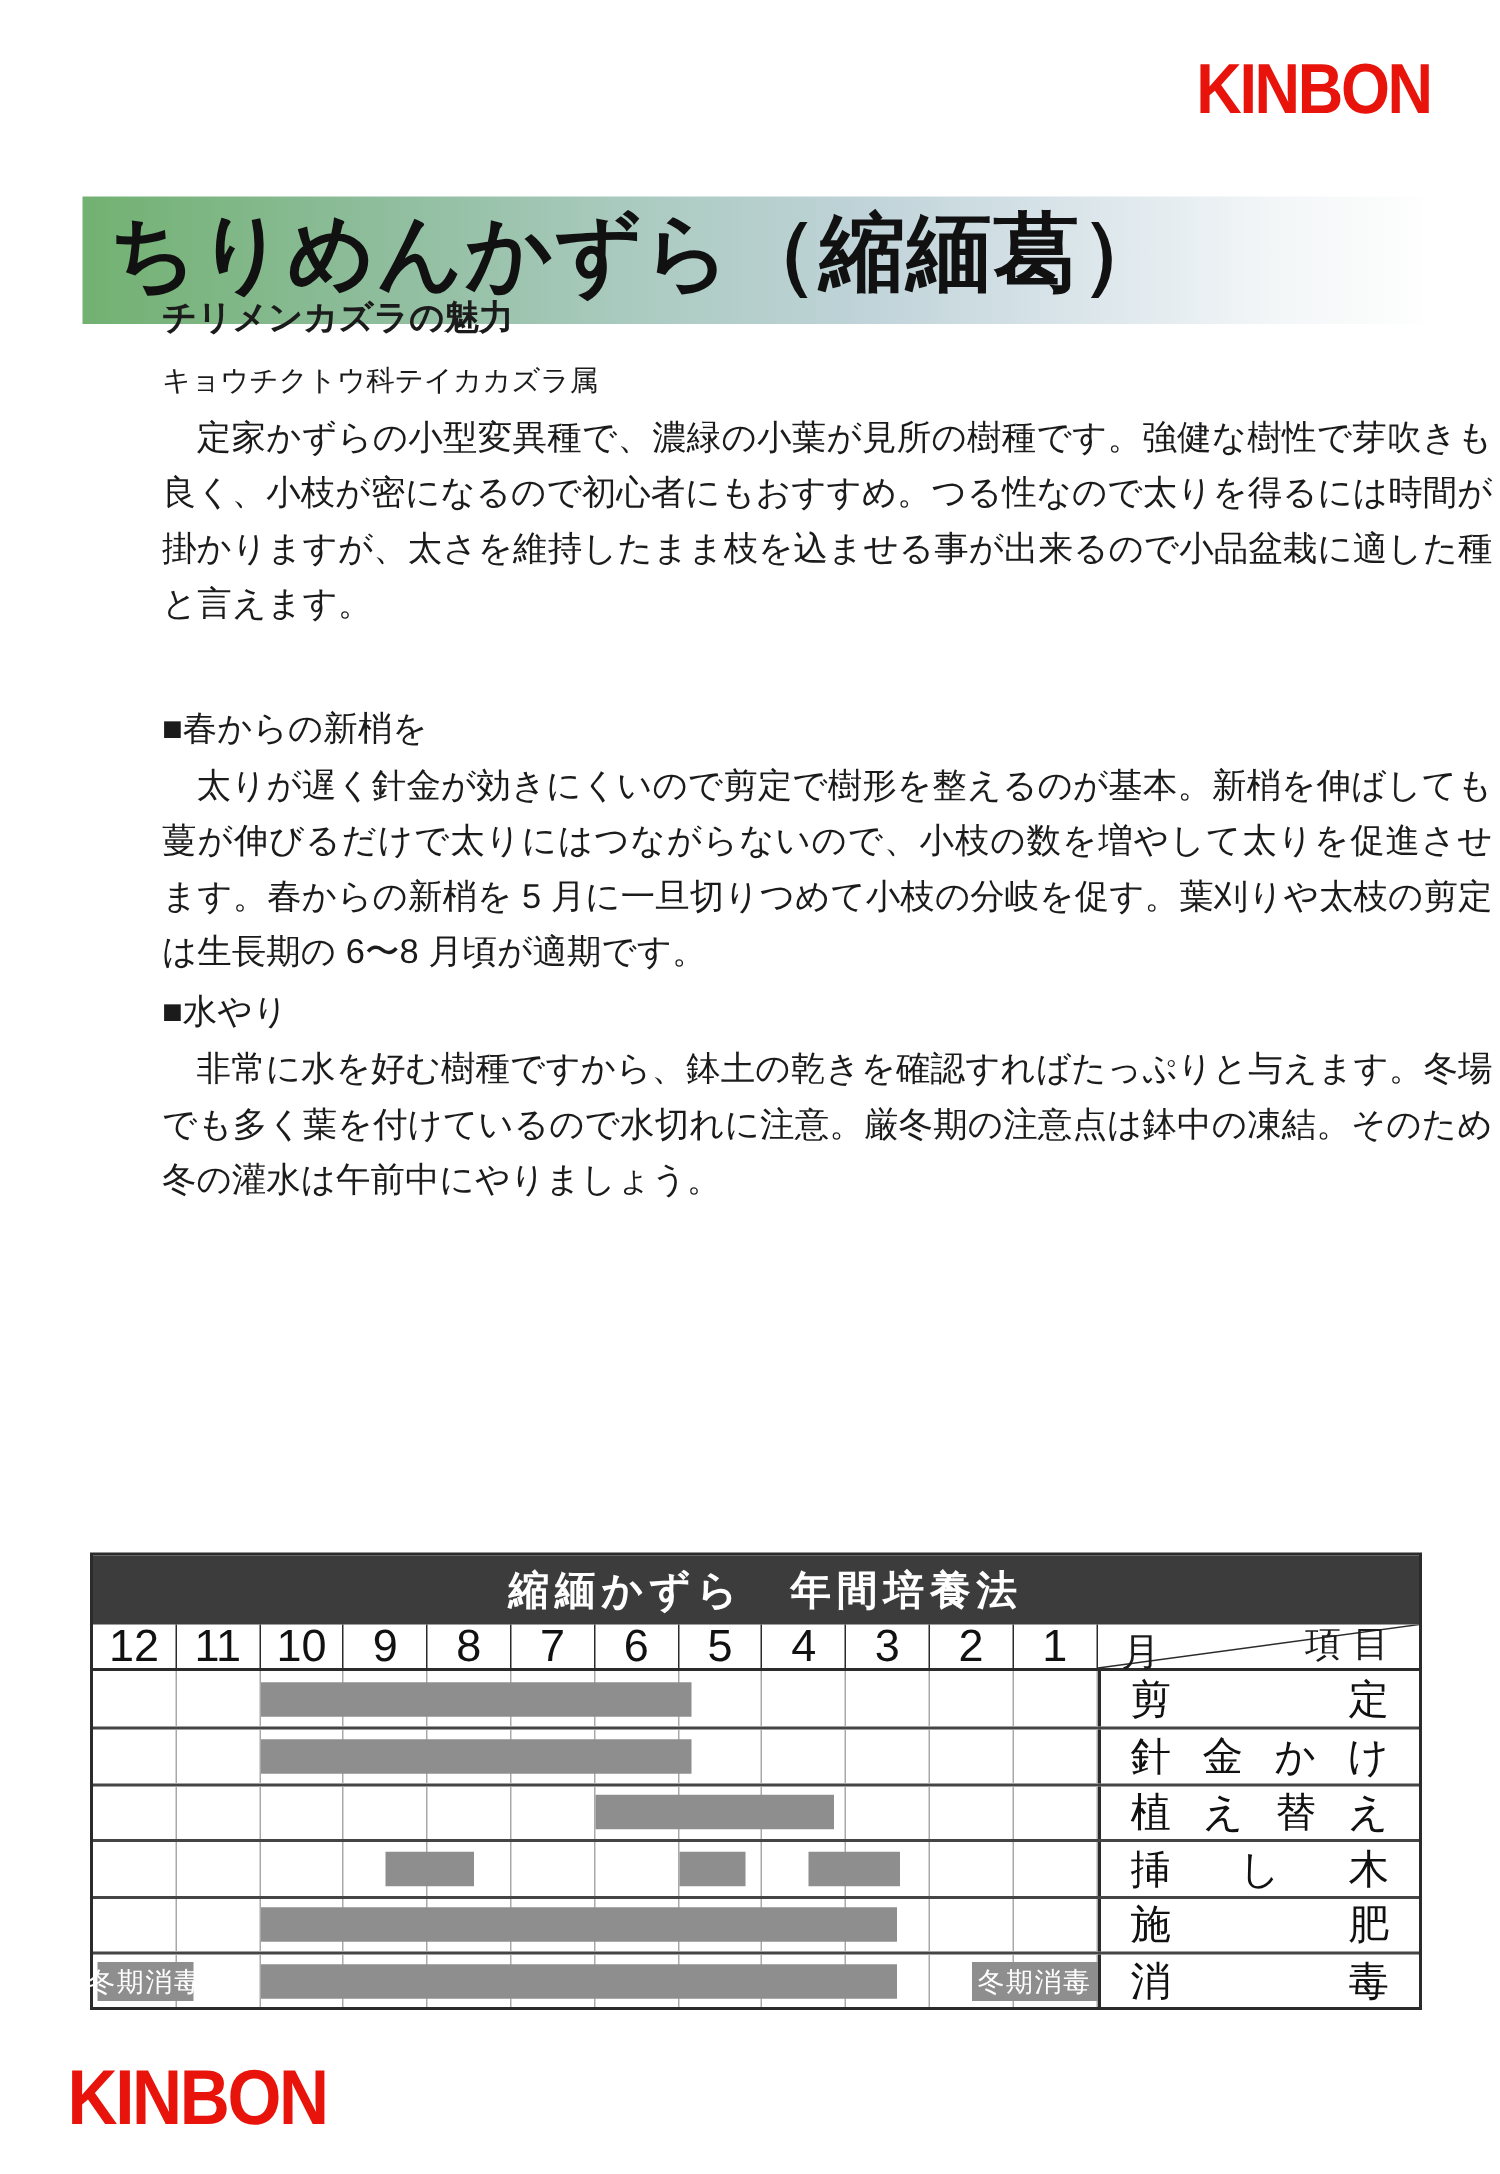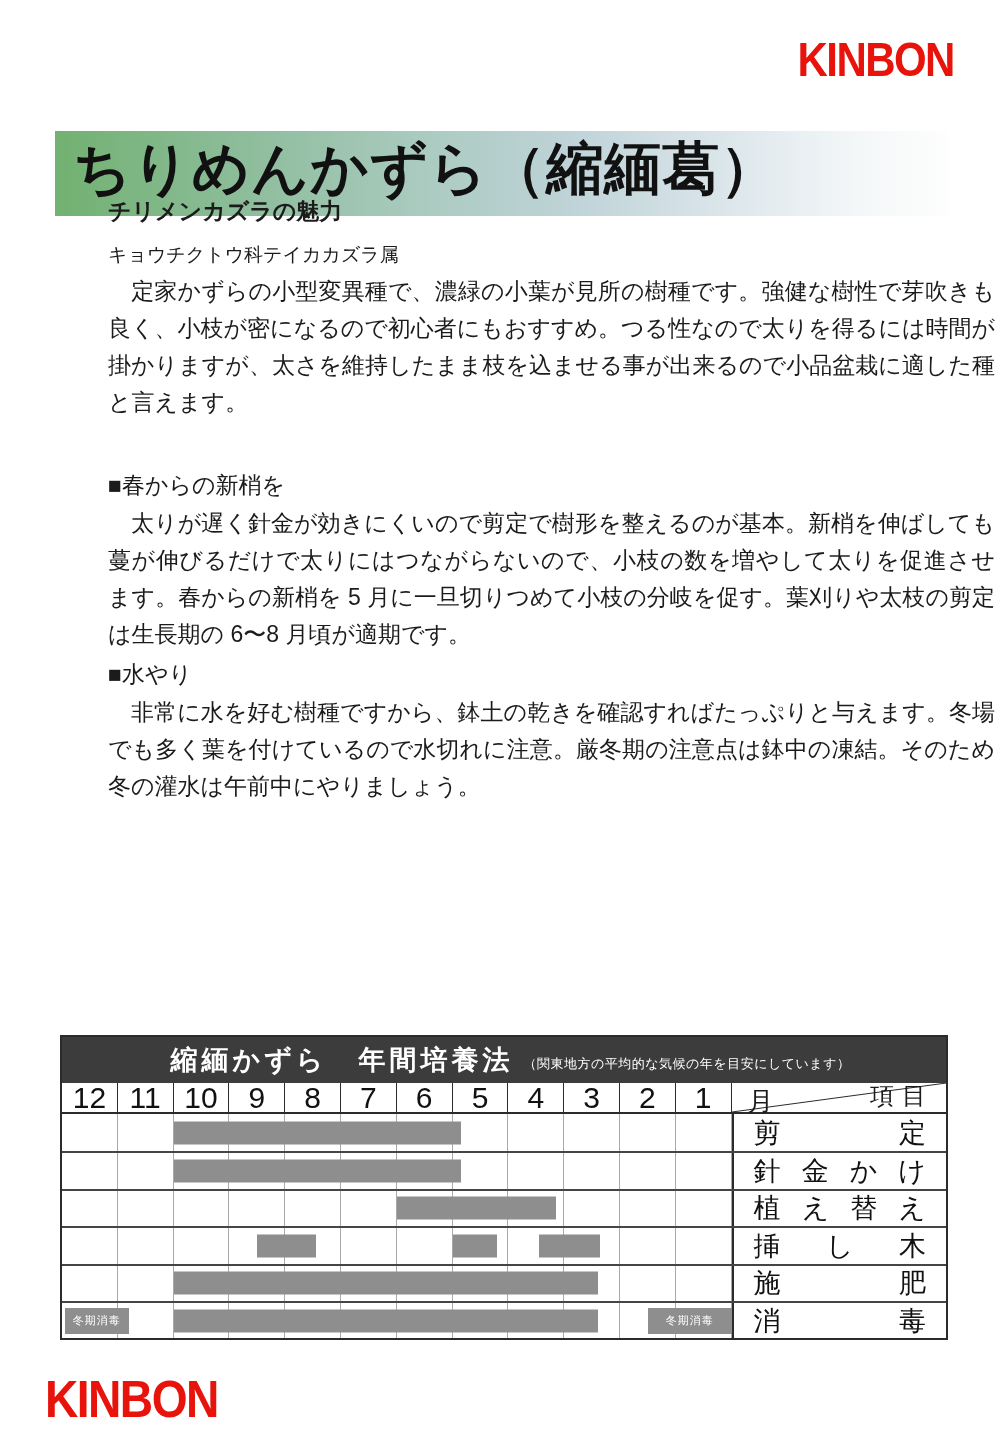--- a/index.html
+++ b/index.html
@@ -60,21 +60,21 @@
   .chart-row { display:flex; height:37.4px; border-top:2px solid #454545; }
   .chart-row:first-child { border-top:none; }
   .bar-area { position:relative; width:669.6px; flex:0 0 669.6px; display:flex; }
   .grid-cell { width:55.8px; flex:0 0 55.8px; border-right:1px solid #a9a9a9; height:100%; }
   .bar {
     position:absolute; top:50%; transform:translateY(-50%);
     height:23px; background:#8e8e8e;
   }
   .bar.labeled {
     height:26px; display:flex; align-items:center; justify-content:center;
-    color:#fff; font-size:11px; letter-spacing:1px; white-space:nowrap;
+    color:#fff; font-size:18px; letter-spacing:1px; white-space:nowrap;
   }
   .row-label {
     flex:1 1 auto; border-left:2px solid #2b2b2b;
     display:flex; align-items:center; justify-content:space-between;
     padding:0 20px; font-size:27px; font-family:"Liberation Serif", serif; color:#111;
   }
 </style>
 </head>
 <body>
 
@@ -102,21 +102,20 @@
 
       <p class="subhead">■水やり</p>
       <p class="bodytext">　非常に水を好む樹種ですから、鉢土の乾きを確認すればたっぷりと与えます。冬場でも多く葉を付けているので水切れに注意。厳冬期の注意点は鉢中の凍結。そのため冬の灌水は午前中にやりましょう。</p>
     </div>
 
   </div>
 
   <div class="chart">
     <div class="chart-band">
       <span class="t1">縮緬かずら　年間培養法</span>
-      <span class="t2">（関東地方の平均的な気候の年を目安にしています）</span>
     </div>
     <div class="month-row">
 
     <div class="month-cell">12</div>
         <div class="month-cell">11</div>
         <div class="month-cell">10</div>
         <div class="month-cell">9</div>
         <div class="month-cell">8</div>
         <div class="month-cell">7</div>
         <div class="month-cell">6</div>

